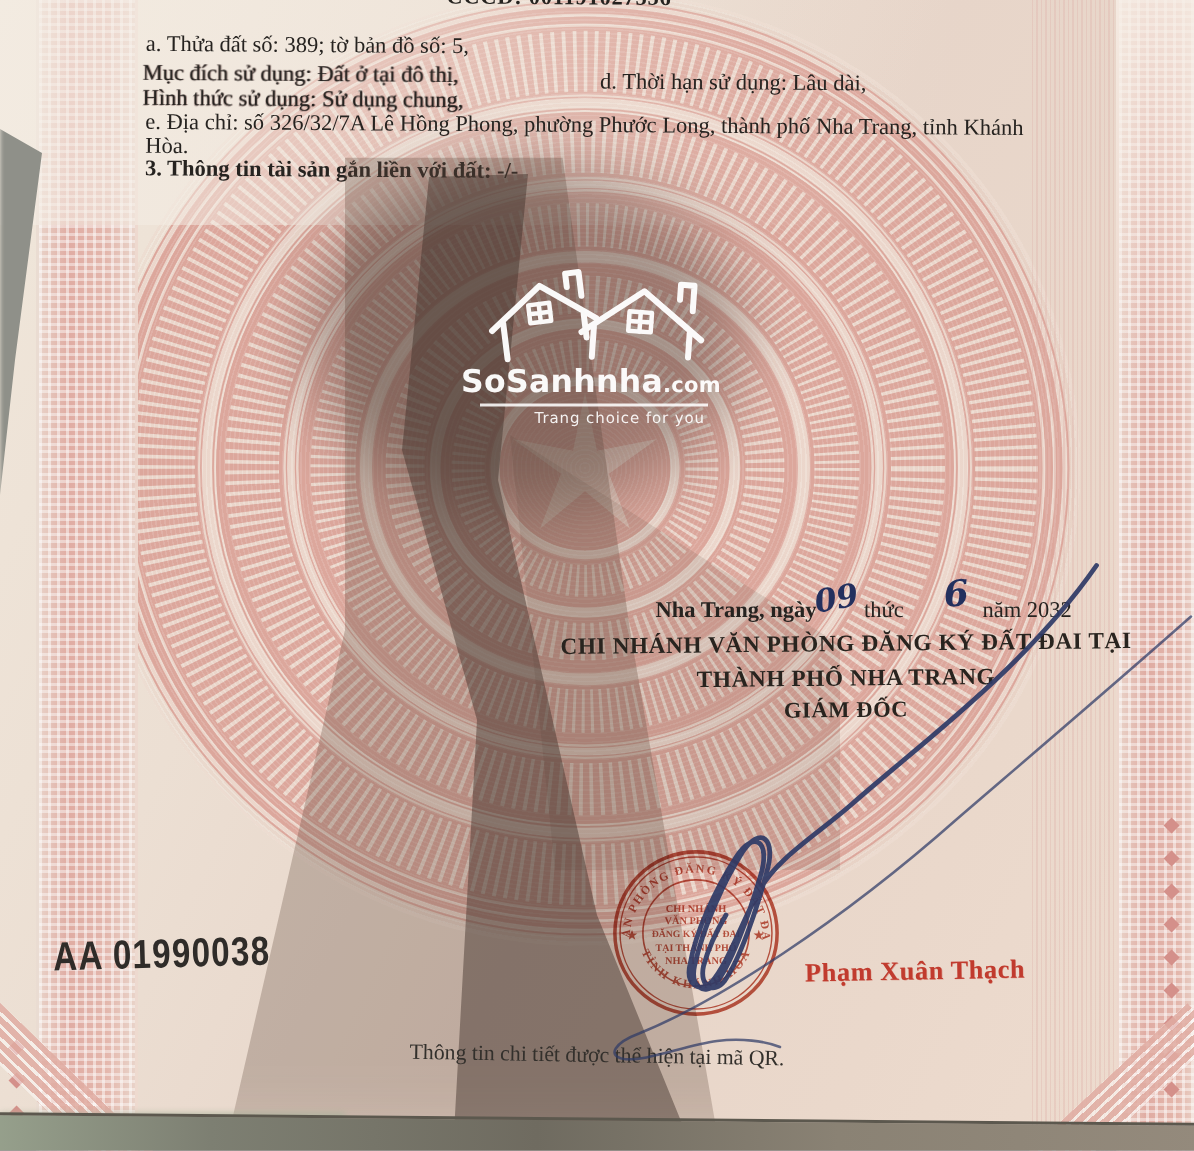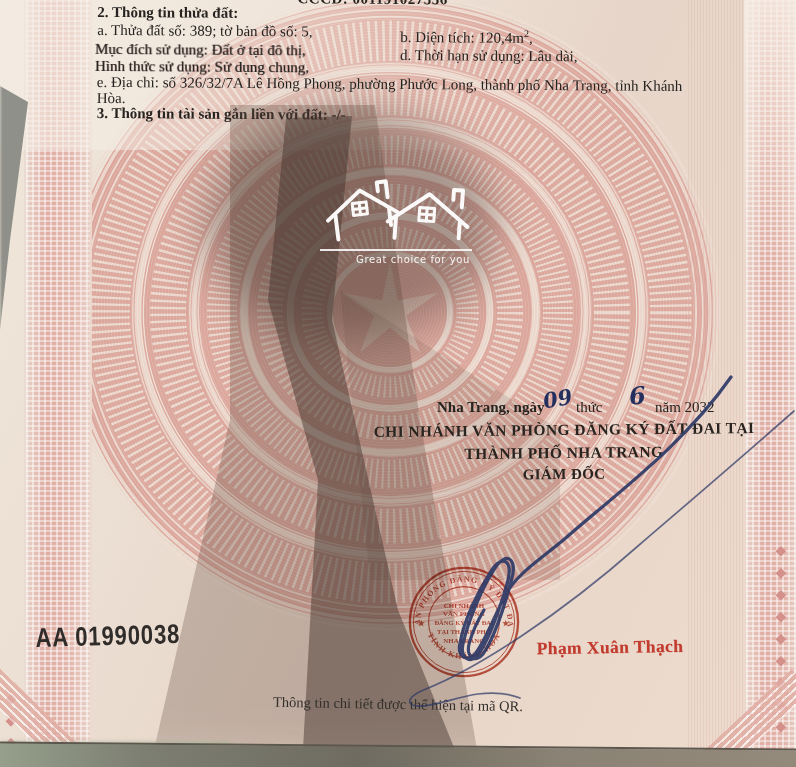--- a/index.html
+++ b/index.html
@@ -143,23 +143,21 @@
       <span>◆</span>
       <span>◆</span>
     </div>
   <div id="cornerBR" class="abs cornerband"></div>
   <div id="cornerBL" class="abs cornerband"></div>
 
   <div id="topwash" class="abs"></div>
 
   <div id="topblock" class="abs">
     <div class="abs doctext bold" style="left:297px;top:-9px;letter-spacing:.5px;">CCCD: 001191027556</div>
-    <div class="abs doctext bold" style="left:97px;top:6px;">2. Thông tin thửa đất:</div>
     <div class="abs doctext" style="left:97px;top:24px;">a. Thửa đất số: 389; tờ bản đồ số: 5,</div>
-    <div class="abs doctext" style="left:400px;top:27px;"><span>b. Diện tích: 120,4m</span><sup>2</sup><span>,</span></div>
     <div class="abs doctext smudge" style="left:95px;top:43px;">Mục đích sử dụng: Đất ở tại đô thị,</div>
     <div class="abs doctext" style="left:400px;top:47px;">d. Thời hạn sử dụng: Lâu dài,</div>
     <div class="abs doctext smudge" style="left:95px;top:60px;">Hình thức sử dụng: Sử dụng chung,</div>
     <div class="abs doctext" style="left:97px;top:76px;">e. Địa chỉ: số 326/32/7A Lê Hồng Phong, phường Phước Long, thành phố Nha Trang, tỉnh Khánh</div>
     <div class="abs doctext" style="left:97px;top:92px;text-align:right;">Hòa.</div>
     <div class="abs doctext bold" style="left:97px;top:107px;">3. Thông tin tài sản gắn liền với đất: -/-</div>
   </div>
 
   <div id="shPen" class="abs shadow"></div>
   <div id="shVeil" class="abs shadow"></div>
@@ -178,22 +176,23 @@
         </g>
         <g transform="rotate(4 120 40)">
           <path d="M82,46 L122,16 L162,46"></path>
           <path d="M90,42 L90,62 M154,42 L154,58"></path>
           <path d="M146,20 L146,10 L155,10 L155,27"></path>
           <rect x="113" y="30" width="15" height="13" stroke-width="3"></rect>
           <path d="M120.5,30 L120.5,43 M113,36.5 L128,36.5" stroke-width="3"></path>
         </g>
       </g>
     </svg>
+    <div class="brand"><span>SoSanhnha</span><span class="tld">.com</span></div>
     <div class="rule"></div>
-    <div class="tag">Great choice for you</div>
+    <div class="tag">Trang choice for you</div>
   </div>
 
   <div id="signblock">
     <span class="abs dateline" style="left:437px;top:399px;font-weight:bold;">Nha Trang, ngày</span>
     <span class="abs hand" style="left:543px;top:386px;font-size:21px;transform:rotate(-10deg);">09</span>
     <span class="abs dateline" style="left:576px;top:399px;">thức</span>
     <span class="abs hand" style="left:629px;top:381px;font-size:24px;transform:rotate(-5deg);">6</span>
     <span class="abs dateline" style="left:655px;top:399px;">năm 2032</span>
     <div class="abs office" style="left:373px;top:421px;width:382px;font-size:15.5px;transform:rotate(-.6deg);">CHI NHÁNH VĂN PHÒNG ĐĂNG KÝ ĐẤT ĐAI TẠI</div>
     <div class="abs office" style="left:373px;top:444px;width:382px;font-size:15.5px;transform:rotate(-.6deg);">THÀNH PHỐ NHA TRANG</div>

